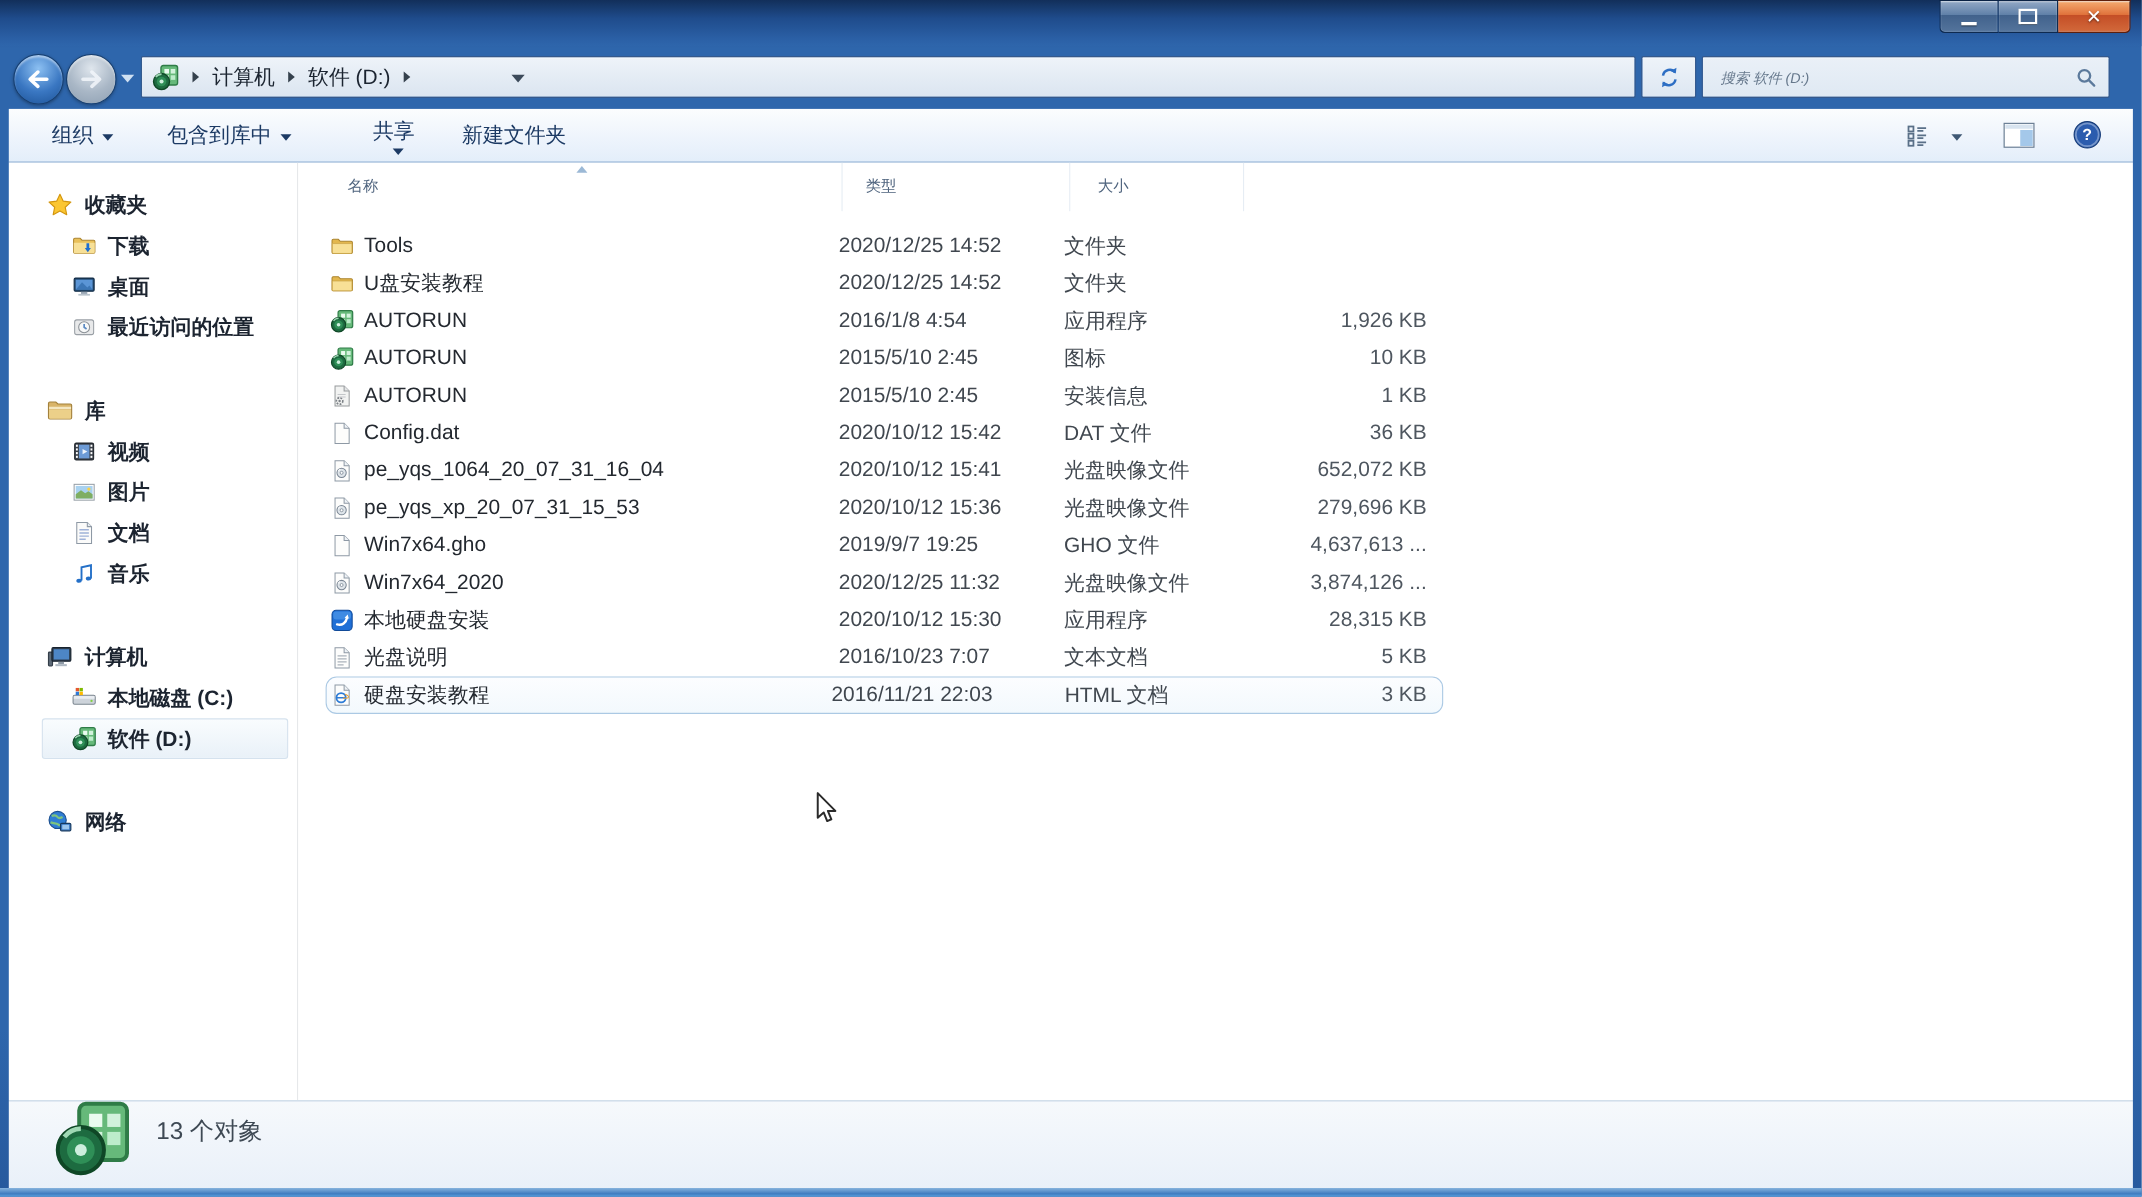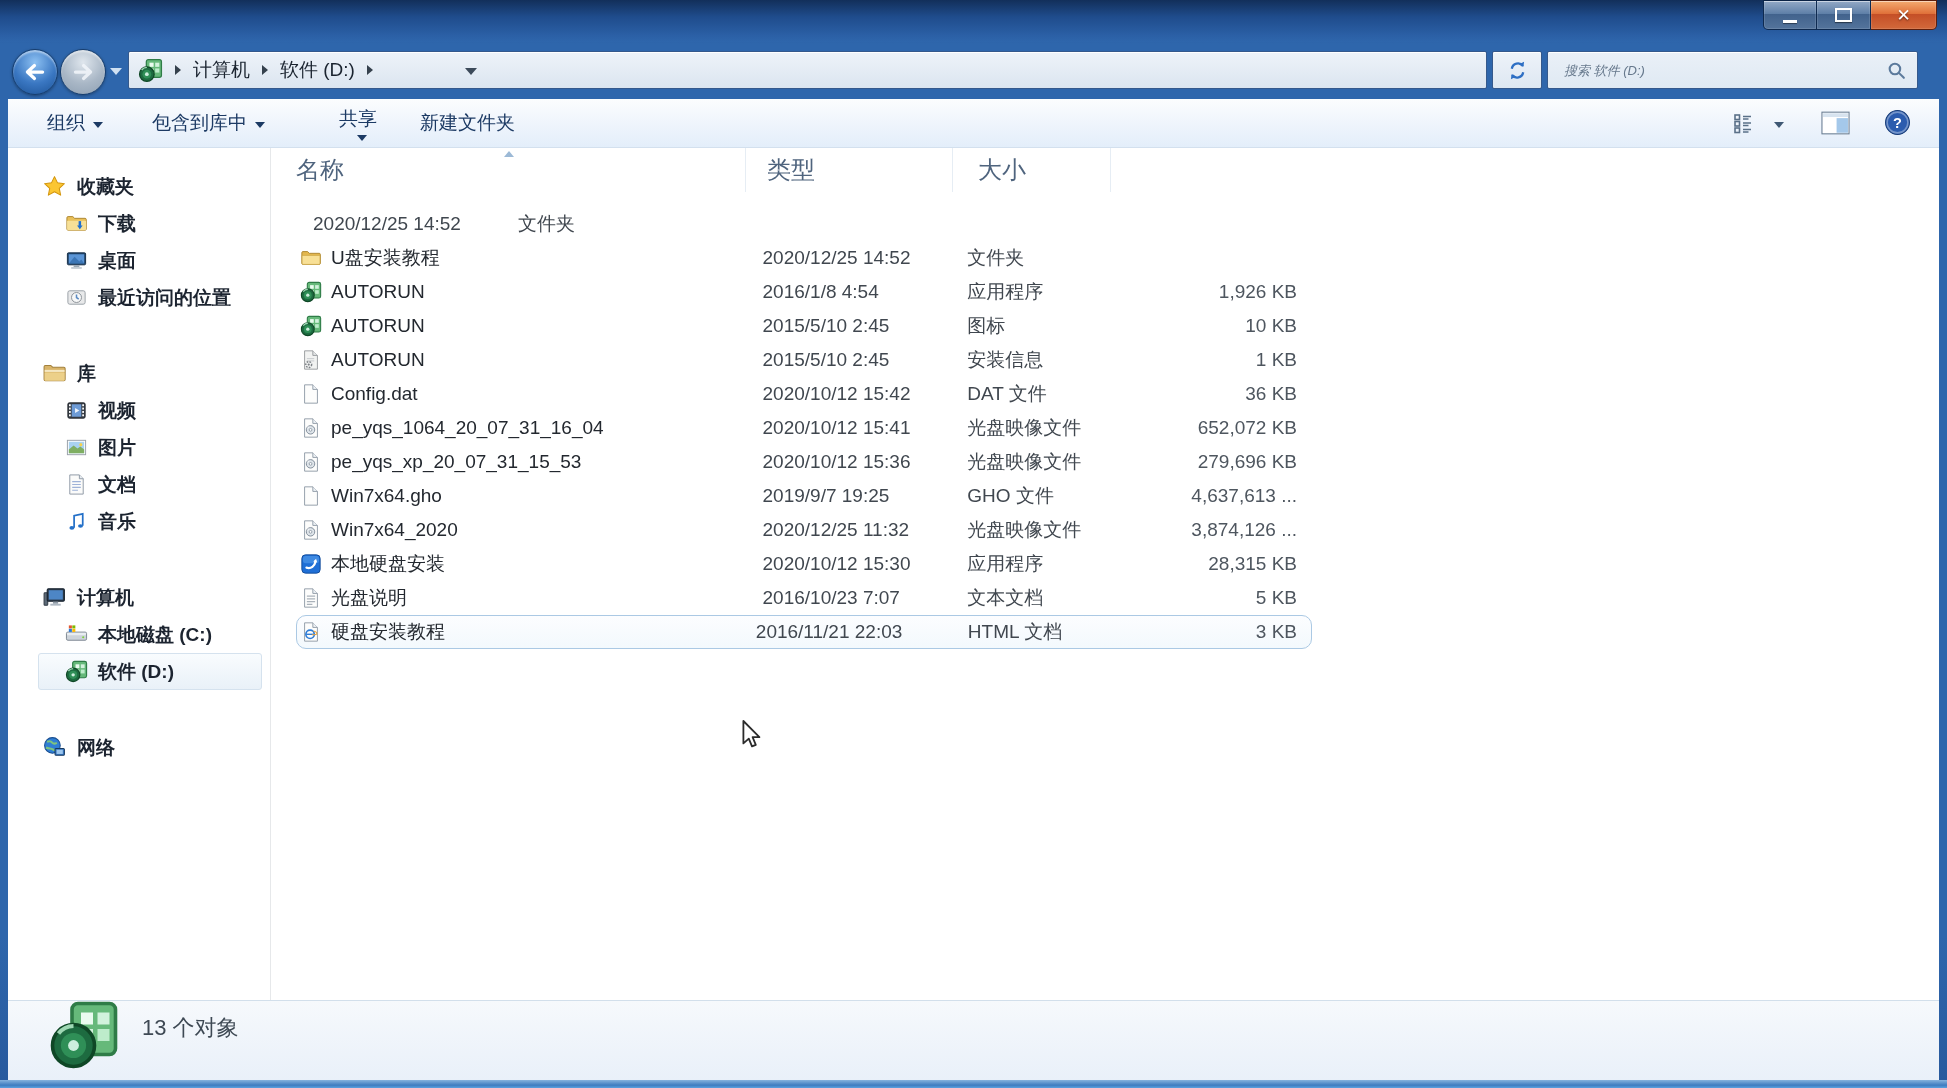--- a/index.html
+++ b/index.html
@@ -82,21 +82,21 @@
   .s-item{height:37px;display:flex;align-items:center;gap:10px;font-size:19px;color:#1c2430;position:relative;white-space:nowrap;}
   .s-item>*{position:relative;z-index:1;font-weight:bold;}
   .s-head{padding-left:34px;}
   .s-sub{padding-left:57px;}
   .s-head .icon{width:25px;height:25px;}
   .s-sub .icon{width:23px;height:23px;}
   .s-sub.sel::before{content:"";position:absolute;left:30px;right:8px;top:0;bottom:0;z-index:0;
     border:1px solid #d5e2ee;border-radius:3px;background:linear-gradient(#f9fcfe,#e9f1f8);}
 
   .list{position:absolute;left:264px;top:0;right:0;bottom:0;}
-  .lheader{position:absolute;top:0;left:0;right:0;height:44px;display:flex;font-size:24px;color:#4f647e;}
+  .lheader{position:absolute;top:0;left:0;right:0;height:44px;display:flex;font-size:14px;color:#4f647e;padding-left:20px;}
   .hcell{box-sizing:border-box;border-right:1px solid #e6edf4;display:flex;align-items:center;}
   .h-name{width:474px;padding-left:24px;position:relative;}
   .h-date{width:200px;padding-left:15px;}
   .h-type{width:207px;padding-left:21px;}
   .h-size{width:158px;padding-left:25px;}
   .sort-tick{position:absolute;left:232px;top:3px;width:0;height:0;
     border-left:5px solid transparent;border-right:5px solid transparent;border-bottom:6px solid #9cb9d6;}
 
   .rows{position:absolute;top:59px;left:24px;width:1016px;}
   .frow{height:34px;display:flex;align-items:center;font-size:19px;color:#40474f;box-sizing:border-box;border:1px solid transparent;}
@@ -418,20 +418,29 @@
       </div>
       <div class="hcell h-type">
           <span>类型</span>
         </div>
       <div class="hcell h-size">
           <span>大小</span>
         </div>
     </div>
     <div class="rows">
         <div class="frow">
+          <div class="c-name">
+            <span class="icon">
+              <svg viewBox="0 0 24 24">
+                <path d="M2 6.2c0-.7.5-1.2 1.2-1.2h5.1l1.9 1.9H21c.7 0 1.2.5 1.2 1.2v9.7c0 .7-.5 1.2-1.2 1.2H3.2c-.7 0-1.2-.5-1.2-1.2z" fill="#e3b74e" stroke="#ab842e"></path>
+                <path d="M2.3 9.2h19.5v8.6c0 .7-.5 1.2-1.2 1.2H3.5c-.7 0-1.2-.5-1.2-1.2z" fill="#f8e096" stroke="#c9a245" stroke-width=".7"></path>
+              </svg>
+            </span>
+            <span>Tools</span>
+          </div>
           <div class="c-date">2020/12/25 14:52</div>
           <div class="c-type">文件夹</div>
           <div class="c-size"></div>
         </div>
         <div class="frow">
           <div class="c-name">
             <span class="icon">
               <svg viewBox="0 0 24 24">
                 <path d="M2 6.2c0-.7.5-1.2 1.2-1.2h5.1l1.9 1.9H21c.7 0 1.2.5 1.2 1.2v9.7c0 .7-.5 1.2-1.2 1.2H3.2c-.7 0-1.2-.5-1.2-1.2z" fill="#e3b74e" stroke="#ab842e"></path>
                 <path d="M2.3 9.2h19.5v8.6c0 .7-.5 1.2-1.2 1.2H3.5c-.7 0-1.2-.5-1.2-1.2z" fill="#f8e096" stroke="#c9a245" stroke-width=".7"></path>

